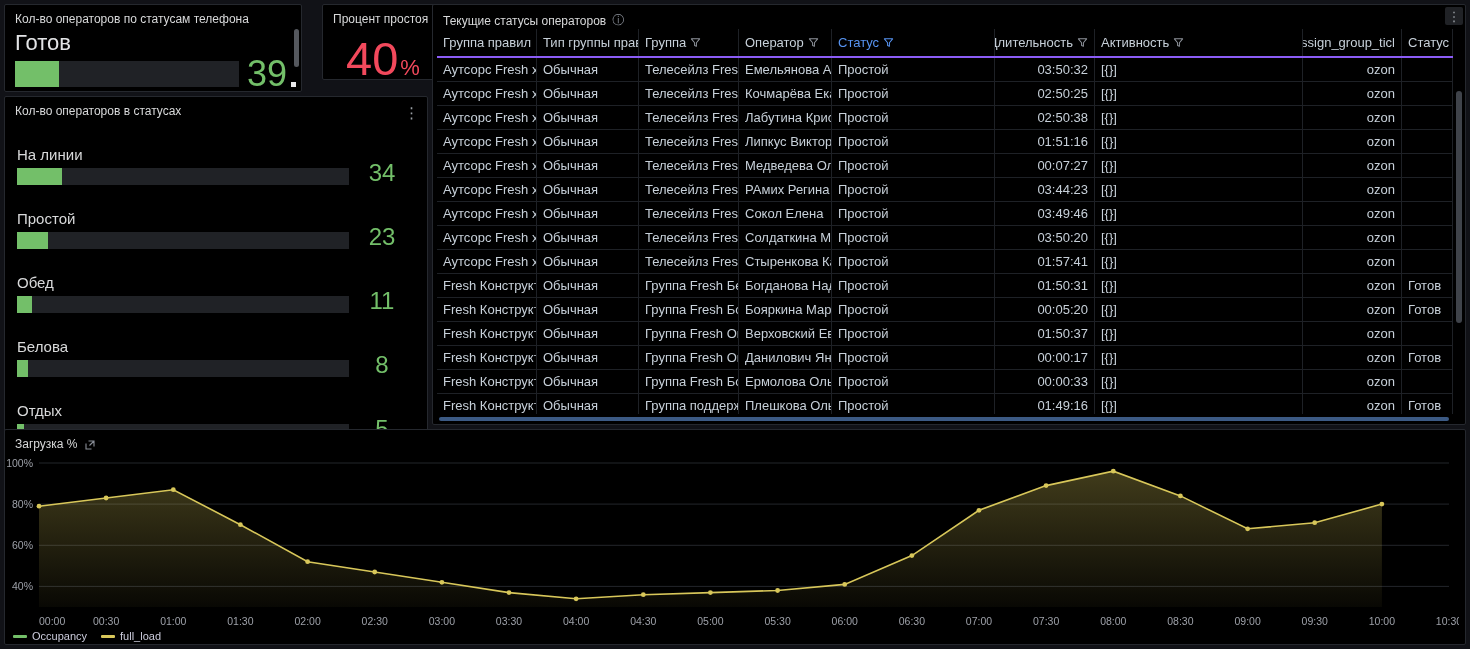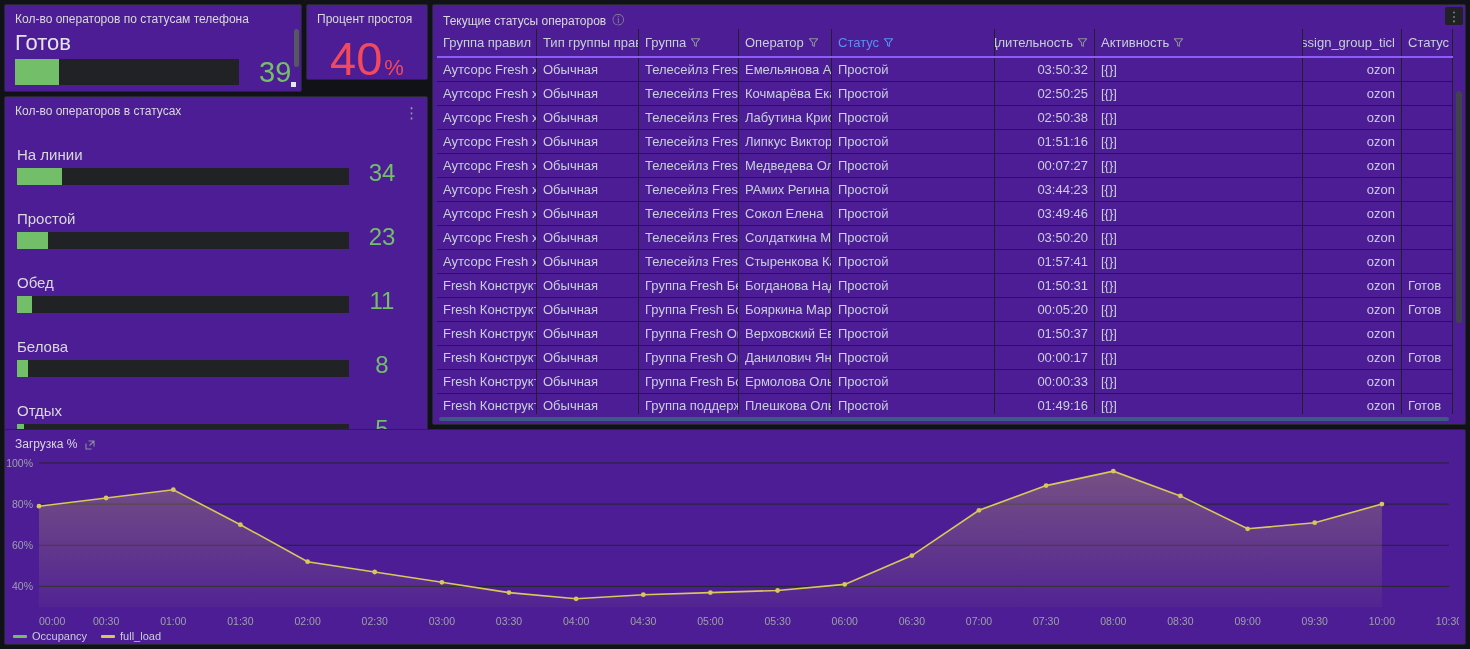--- a/index.html
+++ b/index.html
@@ -4,36 +4,36 @@
 <style>
   *{margin:0;padding:0;box-sizing:border-box}
   html,body{width:1470px;height:649px}
   body{
     background:#111217;
     font-family:"Liberation Sans",sans-serif;
     color:#ccccdc;
     position:relative;
     overflow:hidden;
   }
-  .panel{position:absolute;background:#4c1d95;border:1px solid #25282e;border-radius:2px}
+  .panel{position:absolute;background:#000000;border:1px solid #25282e;border-radius:2px}
   .ptitle{font-size:12px;font-weight:500;color:#d8d9da;padding:7px 10px 3px;white-space:nowrap;overflow:hidden}
   .kebab{position:absolute;color:#9aa0a6;font-size:15px;line-height:1;cursor:pointer}
 
   
   #phonePanel{left:4px;top:4px;width:298px;height:88px}
   .gauge-label{font-size:22px;color:#e3e4e6;padding:1px 10px 3px;font-weight:400}
   .gauge-row{display:flex;align-items:center;padding:0 10px}
   .gauge-track{width:224px;height:26px;background:#202226;position:relative;flex:none}
   .gauge-fill{position:absolute;left:0;top:0;bottom:0;background:#73bf69}
-  .gauge-val{font-size:29px;color:#73bf69;margin-left:20px;line-height:.85;font-weight:400}
+  .gauge-val{font-size:36px;color:#73bf69;margin-left:8px;line-height:.85;font-weight:400}
   .vscroll-sm{position:absolute;right:2px;top:24px;width:5px;height:38px;background:#55585e;border-radius:3px}
   .corner-marker{position:absolute;right:5px;bottom:4px;width:5px;height:5px;background:#e8e8ea}
 
   
-  #idlePanel{left:306px;top:4px;width:122px;height:76px}
+  #idlePanel{left:322px;top:4px;width:122px;height:76px}
   .idle-val{display:flex;align-items:baseline;justify-content:center;margin-top:6px;color:#f2495c}
   .idle-num{font-size:47px;font-weight:500;line-height:1}
   .idle-unit{font-size:22px;font-weight:500;margin-left:2px}
 
   
   #statusPanel{left:4px;top:96px;width:424px;height:358px}
   .bar-row{display:flex;align-items:flex-end;padding:0 12px;margin-top:25px}
   .bar-left{flex:1;min-width:0}
   .bar-label{font-size:15px;color:#d8d9da;margin-bottom:5px}
   .bar-track{height:17px;background:#202226;position:relative}

